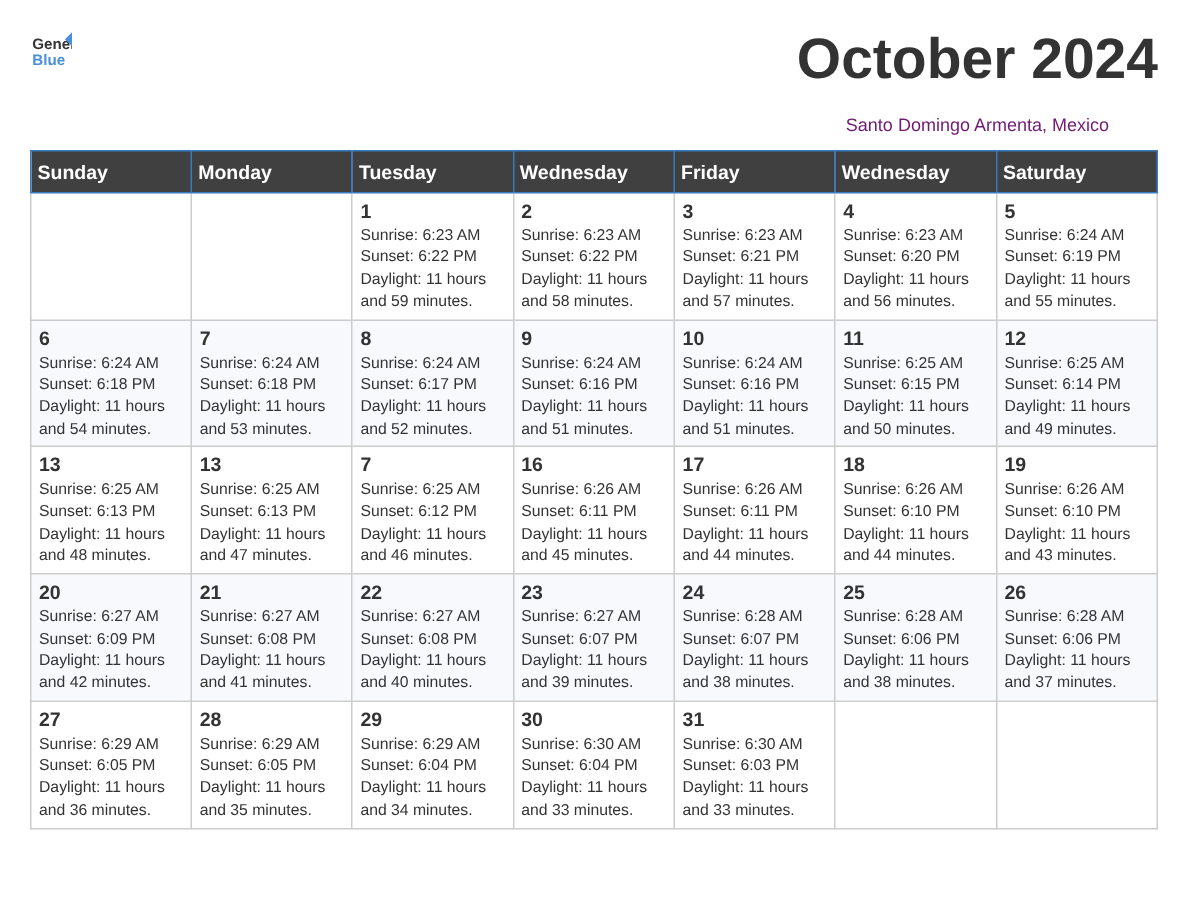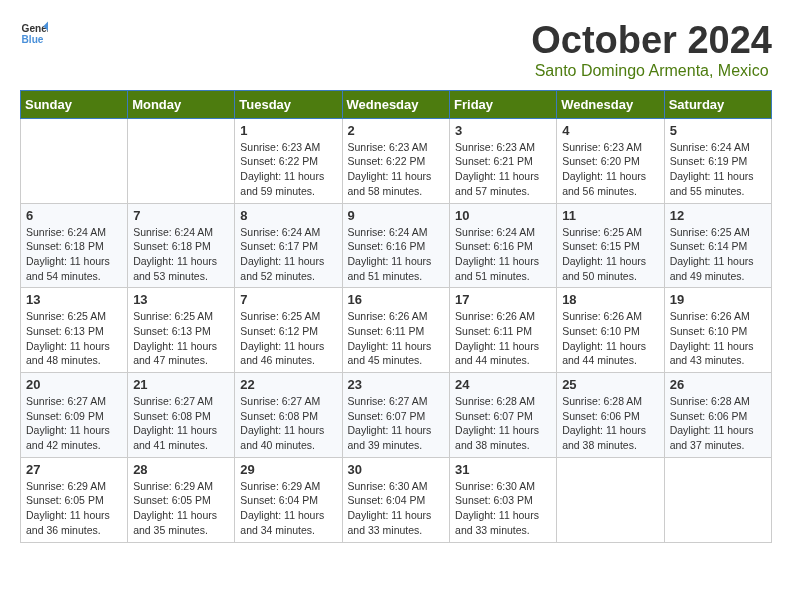--- a/index.html
+++ b/index.html
@@ -28,23 +28,23 @@
     .title-block {
       text-align: center;
     }
     .month-title {
       font-size: 38px;
       font-weight: bold;
       color: #333;
       line-height: 1.1;
     }
     .location-title {
-      font-size: 16px;
-      color: #4d7c0f;
-      margin-top: 0;
+      font-size: 12px;
+      color: #701a75;
+      margin-top: 14px;
     }
     .calendar {
       width: 100%;
       border-collapse: collapse;
       font-size: 11px;
     }
     .calendar th {
       background: #3a7abf;
       color: #fff;
       padding: 6px 4px;
@@ -76,21 +76,21 @@
       font-size: 10.5px;
       line-height: 1.4;
     }
     .calendar tr:nth-child(even) td {
       background: #f7f9fc;
     }
     .calendar tr:nth-child(odd) td {
       background: #fff;
     }
     .calendar thead tr th {
-      background: #4d7c0f;
+      background: #404040;
     }
   </style>
 </head>
 <body>
 
 <div class="header">
   <div class="logo">
     <svg class="logo-icon" viewBox="0 0 36 36">
       <text x="2" y="16" font-size="13" font-weight="bold" fill="#333" font-family="Arial">General</text>
       <text x="2" y="30" font-size="13" font-weight="bold" fill="#4a90d9" font-family="Arial">Blue</text>

